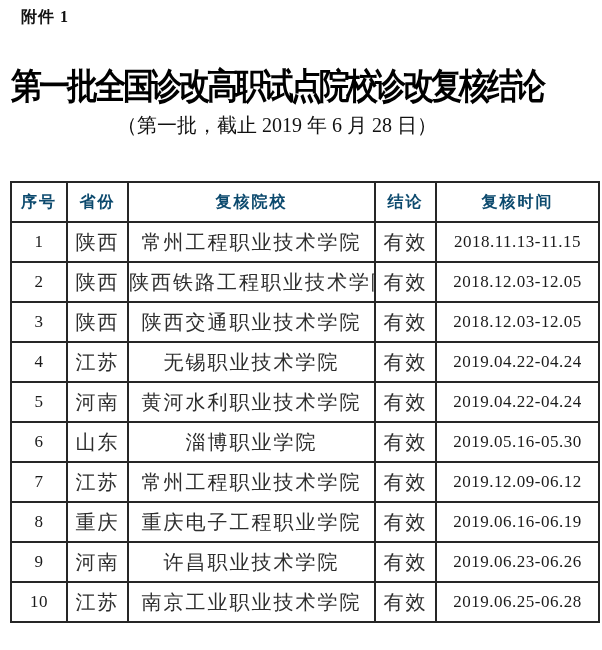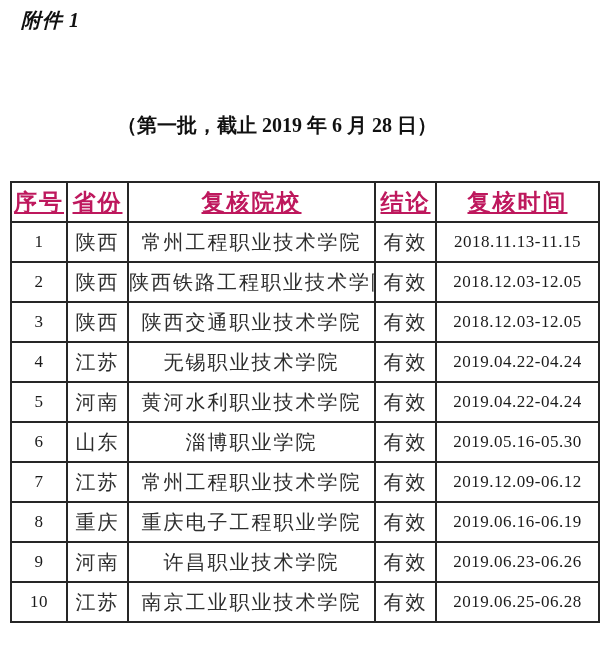--- a/index.html
+++ b/index.html
@@ -8,26 +8,25 @@
     background: #ffffff;
     font-family: "Liberation Serif", serif;
     color: #1f1f1f;
     overflow: hidden;
   }
   .page { position: relative; width: 602px; height: 650px; background: #ffffff; }
 
   .attachment-label {
     position: absolute;
     left: 21px; top: 7px;
-    font-size: 20px;
+    font-size: 16px;
     font-weight: bold;
     color: #111111;
     letter-spacing: 1px;
     font-family: "Liberation Serif", serif;
-    font-style: italic;
   }
 
   .doc-header {
     position: absolute;
     left: 0; top: 62px;
     width: 554px;            
     text-align: center;
   }
   .doc-title {
     display: inline-block;
@@ -39,21 +38,21 @@
     transform-origin: center top;
     white-space: nowrap;
     font-family: "Liberation Serif", serif;
   }
   .doc-subtitle {
     position: absolute;
     left: 0; top: 112px;
     width: 554px;
     text-align: center;
     font-size: 20px;
-    font-weight: bold;
+    font-weight: normal;
     color: #111111;
     white-space: nowrap;
     font-family: "Liberation Serif", serif;
   }
 
   table.review-table {
     position: absolute;
     left: 10px; top: 181px;
     width: 588px;
     border-collapse: collapse;
@@ -62,26 +61,25 @@
   .review-table th, .review-table td {
     border: 2px solid #262626;
     text-align: center;
     vertical-align: middle;
     height: 40px;
     overflow: hidden;
     white-space: nowrap;
     background: #ffffff;
   }
   .review-table th {
-    font-size: 23px;
+    font-size: 16px;
     font-weight: bold;
-    color: #be185d;
+    color: #0c4a6e;
     letter-spacing: 2px;
     font-family: "Liberation Sans", sans-serif;
-    text-decoration: underline;
   }
   .review-table td {
     font-size: 20px;
     color: #2e2e2e;
     letter-spacing: 2px;
     font-family: "Liberation Serif", serif;
   }
   .review-table td.num, .review-table td.date {
     font-size: 17px;
     letter-spacing: 0.5px;
@@ -93,20 +91,23 @@
   col.c-concl  { width: 61px; }
   col.c-time   { width: 163px; }
 </style>
 </head>
 <body>
 
 <div class="page">
 
   <div class="attachment-label">附件 1</div>
 
+  <div class="doc-header">
+    <span class="doc-title">第一批全国诊改高职试点院校诊改复核结论</span>
+  </div>
 
   <div class="doc-subtitle">（第一批，截止 2019 年 6 月 28 日）</div>
 
   <table class="review-table">
     <colgroup>
       <col class="c-index">
         <col class="c-prov">
         <col class="c-school">
         <col class="c-concl">
         <col class="c-time">

